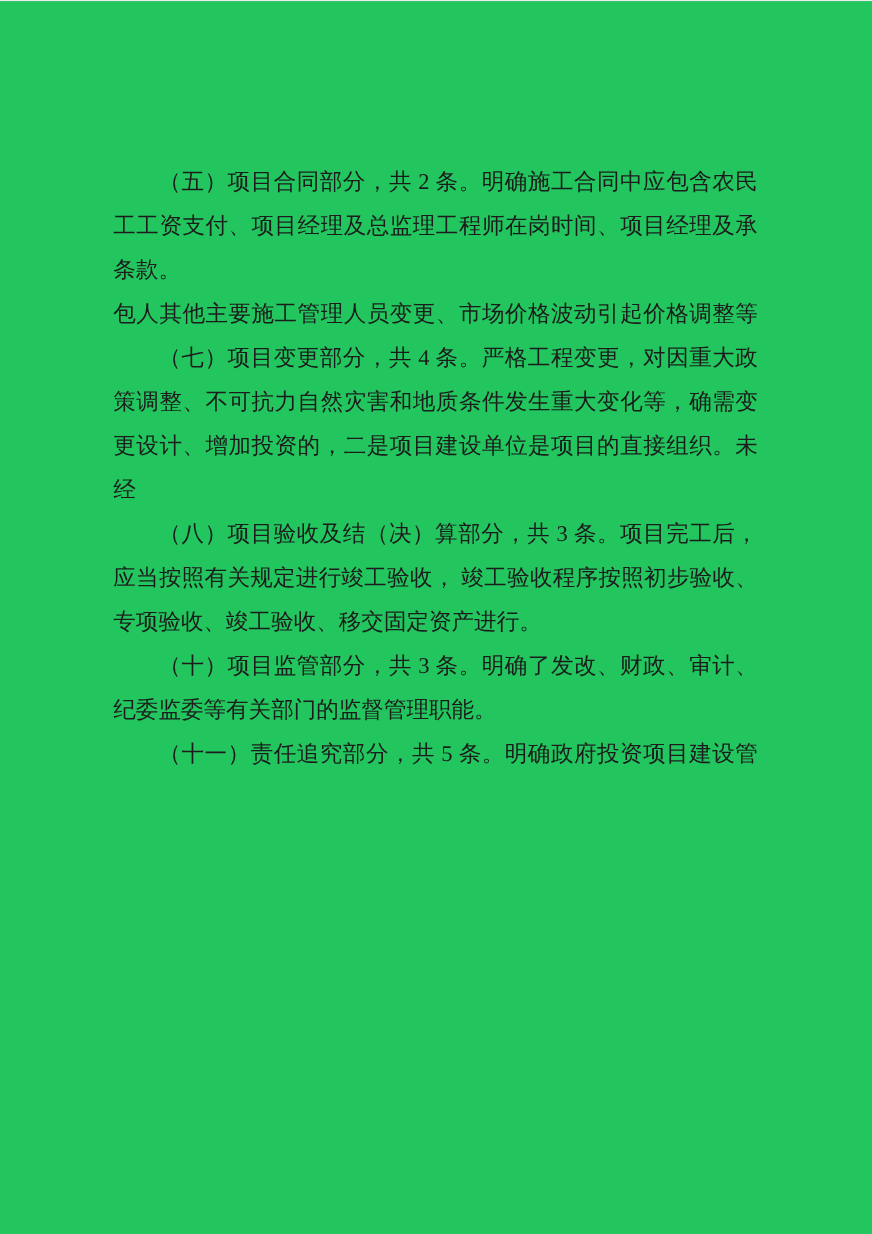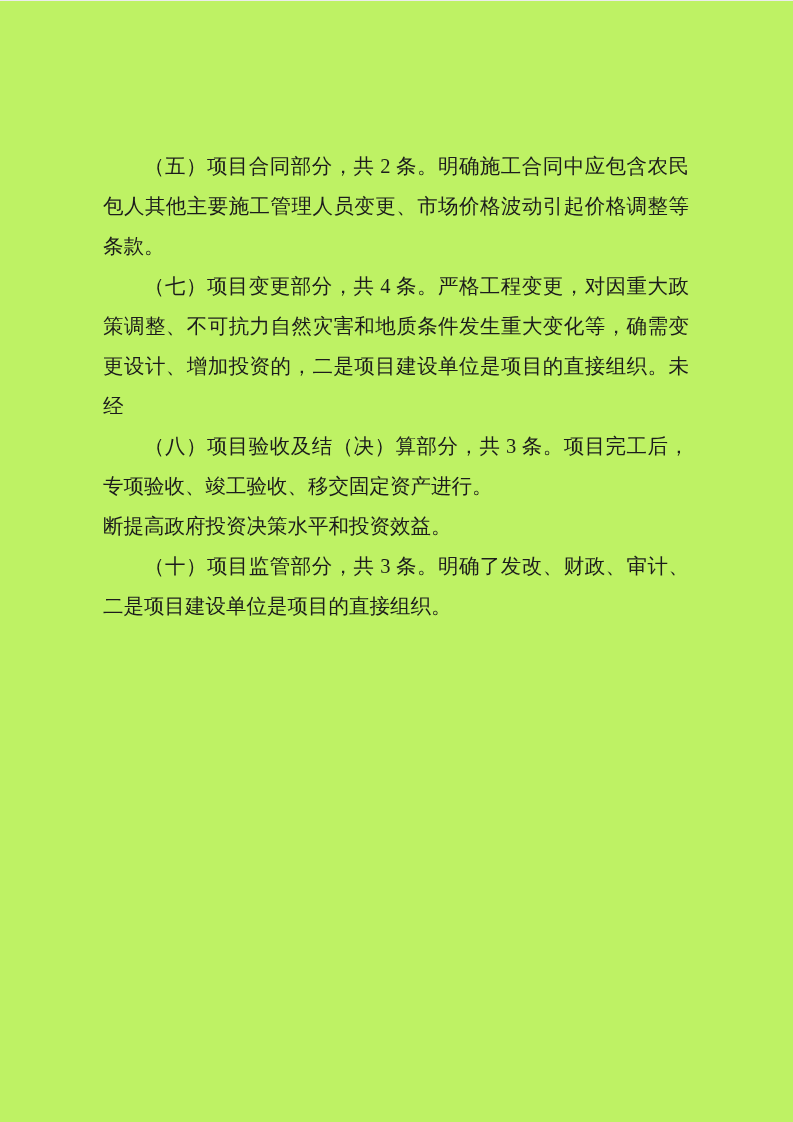--- a/index.html
+++ b/index.html
@@ -10,21 +10,21 @@
   body {
     width: 793px;
     height: 1122px;
     font-family: "Liberation Serif", "DejaVu Serif", serif;
     overflow: hidden;
   }
   .page {
     position: relative;
     width: 793px;
     height: 1122px;
-    background: #bef264;
+    background: #22c55e;
     border-top: 1px solid #ececec;
     box-sizing: border-box;
     overflow: hidden;
   }
   .doc-body {
     position: absolute;
     left: 103px;
     top: 145px;
     width: 586px;
     color: #1c1c1c;
@@ -48,33 +48,37 @@
     text-indent: 41px;
   }
 </style>
 </head>
 <body>
 
 <div class="page">
   <div class="doc-body">
       <div class="paragraph">
         <div class="line indent full">（五）项目合同部分，共 2 条。明确施工合同中应包含农民</div>
+        <div class="line full">工工资支付、项目经理及总监理工程师在岗时间、项目经理及承</div>
+        <div class="line">条款。</div>
         <div class="line full">包人其他主要施工管理人员变更、市场价格波动引起价格调整等</div>
-        <div class="line">条款。</div>
       </div>
       <div class="paragraph">
         <div class="line indent full">（七）项目变更部分，共 4 条。严格工程变更，对因重大政</div>
         <div class="line full">策调整、不可抗力自然灾害和地质条件发生重大变化等，确需变</div>
         <div class="line full">更设计、增加投资的，二是项目建设单位是项目的直接组织。未经</div>
       </div>
       <div class="paragraph">
         <div class="line indent full">（八）项目验收及结（决）算部分，共 3 条。项目完工后，</div>
+        <div class="line full">应当按照有关规定进行竣工验收， 竣工验收程序按照初步验收、</div>
         <div class="line">专项验收、竣工验收、移交固定资产进行。</div>
       </div>
       <div class="paragraph">
-        <div class="line">断提高政府投资决策水平和投资效益。</div>
       </div>
       <div class="paragraph">
         <div class="line indent full">（十）项目监管部分，共 3 条。明确了发改、财政、审计、</div>
-        <div class="line">二是项目建设单位是项目的直接组织。</div>
+        <div class="line">纪委监委等有关部门的监督管理职能。</div>
+      </div>
+      <div class="paragraph">
+        <div class="line indent full">（十一）责任追究部分，共 5 条。明确政府投资项目建设管</div>
       </div>
     </div>
 </div>
 
 </body></html>

